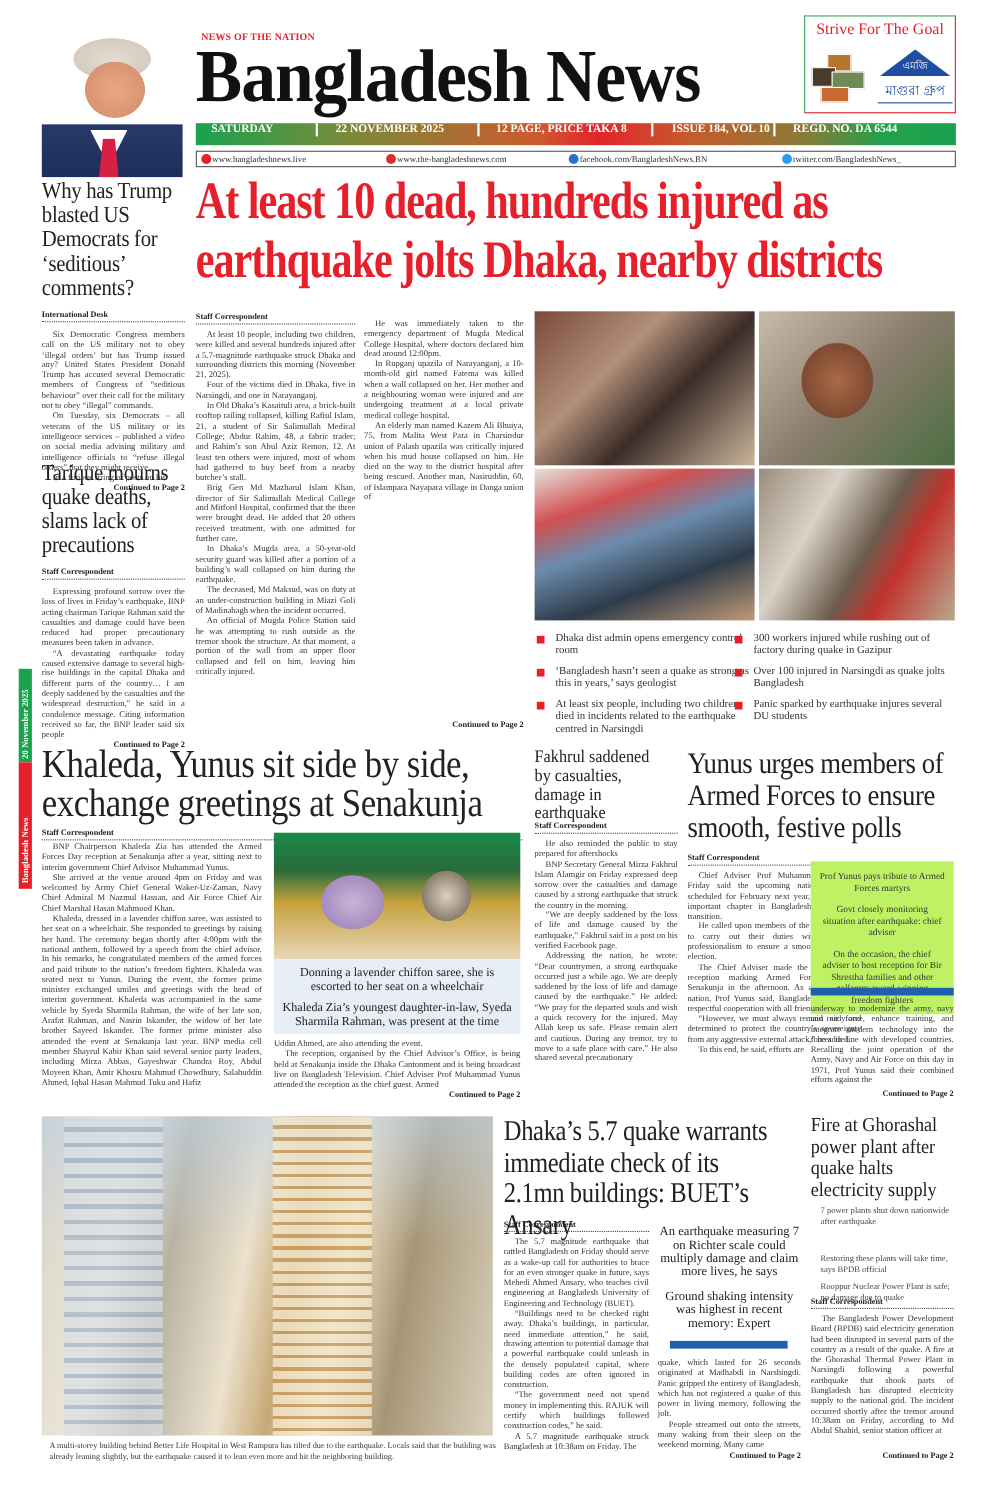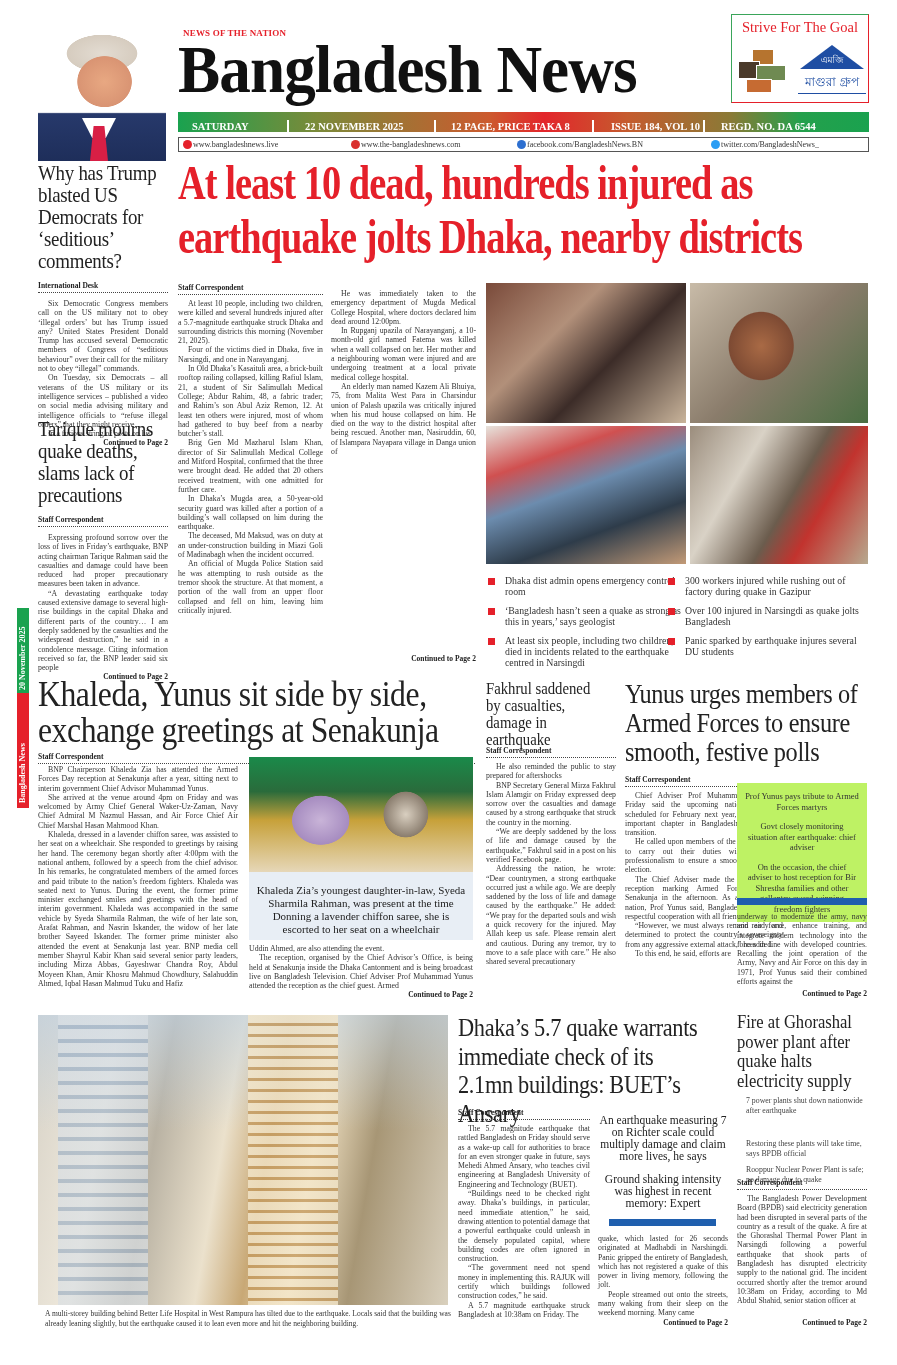--- a/index.html
+++ b/index.html
@@ -9,21 +9,21 @@
 .masthead-kicker{left:183px;top:28px;font-size:9px;font-weight:bold;color:#e5202a;letter-spacing:0.2px}
 .masthead-title{left:178px;top:30px;font-size:68px;font-weight:bold;color:#111;letter-spacing:-1px;line-height:78px;transform:scaleX(0.93);transform-origin:left}
 .ad-box{left:731px;top:14px;width:138px;height:89px;border:1.5px solid #3aa55a;border-bottom-color:#e5202a;border-right-color:#e5202a;background:#fff}
 .ad-slogan{position:absolute;left:0;right:0;top:4px;text-align:center;color:#e5202a;font-size:14.5px;white-space:nowrap}
 .ad-photos{position:absolute;left:6px;top:34px;width:52px;height:46px}
 .ad-photos span{position:absolute;display:block;border:1px solid #fff}
 .ad-logo{position:absolute;left:66px;top:30px;width:68px;height:56px}
 .ad-tri{position:absolute;left:2px;top:0;width:0;height:0;border-left:32px solid transparent;border-right:32px solid transparent;border-bottom:24px solid #1f4ea3}
 .ad-tri-text{position:absolute;left:0;width:68px;top:8px;text-align:center;color:#fff;font-size:9px;font-family:"DejaVu Sans",sans-serif}
 .ad-brand{position:absolute;left:0;top:28px;width:68px;text-align:center;color:#1f4ea3;font-size:12px;font-family:"DejaVu Sans",sans-serif;border-bottom:1px solid #1f4ea3}
-.info-bar{left:178px;top:112px;width:691px;height:20px;background:linear-gradient(90deg,#1aa24f 0%,#7a8a3a 20%,#cc5a2e 45%,#e3252b 53%,#c55b2e 65%,#8a7a36 80%,#24a04c 90%,#1aa24f 100%);display:flex;align-items:flex-end;color:#fff;font-size:10.5px;font-weight:bold}
+.info-bar{left:178px;top:112px;width:691px;height:20px;background:linear-gradient(90deg,#1aa24f 0%,#7a8a3a 20%,#cc5a2e 45%,#e3252b 53%,#c55b2e 65%,#8a7a36 80%,#24a04c 90%,#1aa24f 100%);display:flex;align-items:flex-start;color:#fff;font-size:10.5px;font-weight:bold}
 .info-bar span{white-space:nowrap}
 .info-sep{width:2px;height:12px;background:#fff}
 .links-bar{left:178px;top:137px;width:691px;height:15px;border:1.5px solid #555;display:flex;align-items:center;font-size:8px;color:#333}
 .links-bar .lnk{display:flex;align-items:center;gap:1px;white-space:nowrap}
 .ico{display:inline-block;width:9px;height:9px;border-radius:50%}
 .trump-photo{left:38px;top:33px;width:128px;height:128px;background:radial-gradient(ellipse 30% 28% at 52% 38%,#e8a882 0%,#d99473 70%,transparent 72%),radial-gradient(ellipse 34% 18% at 50% 16%,#e3dcd2 0%,#d6ccbf 80%,transparent 82%),linear-gradient(180deg,#fff 0%,#fff 62%,#27396b 63%,#1e2e5a 100%)}
 .trump-tie{position:absolute;left:52px;top:93px;width:18px;height:35px;background:#d81f45;clip-path:polygon(20% 0,80% 0,100% 100%,0 100%)}
 .trump-collar{position:absolute;left:44px;top:85px;width:34px;height:20px;background:#fff;clip-path:polygon(0 0,100% 0,70% 100%,30% 100%)}
 .hl-side{font-size:21px;line-height:22px;color:#222;letter-spacing:-0.3px;transform:scaleX(0.9);transform-origin:left}
 .byline{font-size:7.5px;font-weight:bold;color:#222;border-bottom:1.5px dotted #444;padding-bottom:2px}
@@ -194,22 +194,22 @@
 <div class="abs" style="left:38px;top:752px;width:437px">
   <div class="byline">Staff Correspondent</div>
 </div>
 <div class="abs body-text" style="left:38px;top:765px;width:200px">
   <p>BNP Chairperson Khaleda Zia has attended the Armed Forces Day reception at Senakunja after a year, sitting next to interim government Chief Advisor Muhammad Yunus.</p>
   <p>She arrived at the venue around 4pm on Friday and was welcomed by Army Chief General Waker-Uz-Zaman, Navy Chief Admiral M Nazmul Hassan, and Air Force Chief Air Chief Marshal Hasan Mahmood Khan.</p>
   <p>Khaleda, dressed in a lavender chiffon saree, was assisted to her seat on a wheelchair. She responded to greetings by raising her hand. The ceremony began shortly after 4:00pm with the national anthem, followed by a speech from the chief advisor. In his remarks, he congratulated members of the armed forces and paid tribute to the nation’s freedom fighters. Khaleda was seated next to Yunus. During the event, the former prime minister exchanged smiles and greetings with the head of interim government. Khaleda was accompanied in the same vehicle by Syeda Sharmila Rahman, the wife of her late son, Arafat Rahman, and Nasrin Iskander, the widow of her late brother Sayeed Iskander. The former prime minister also attended the event at Senakunja last year. BNP media cell member Shayrul Kabir Khan said several senior party leaders, including Mirza Abbas, Gayeshwar Chandra Roy, Abdul Moyeen Khan, Amir Khosru Mahmud Chowdhury, Salahuddin Ahmed, Iqbal Hasan Mahmud Tuku and Hafiz</p>
 </div>
 <div class="photo" style="left:249px;top:757px;width:224px;height:115px;background:radial-gradient(ellipse 18% 30% at 32% 55%,#c9b4d8 0%,#a68cc0 70%,transparent 72%),radial-gradient(ellipse 14% 28% at 70% 50%,#d9cfc0 0%,#8a7d6e 70%,transparent 72%),linear-gradient(180deg,#1a8a4a 0%,#2a6b3b 30%,#c7a13a 55%,#e6d7b8 100%)"></div>
 <div class="abs caption-box" style="left:249px;top:872px;width:224px;height:68px">
+  <div>Donning a lavender chiffon saree, she is escorted to her seat on a wheelchair</div>
   <div style="margin-top:6px">Khaleda Zia’s youngest daughter-in-law, Syeda Sharmila Rahman, was present at the time</div>
-  <div>Donning a lavender chiffon saree, she is escorted to her seat on a wheelchair</div>
 </div>
 <div class="abs body-text" style="left:249px;top:944px;width:224px">
   <p style="text-indent:0">Uddin Ahmed, are also attending the event.</p>
   <p>The reception, organised by the Chief Advisor’s Office, is being held at Senakunja inside the Dhaka Cantonment and is being broadcast live on Bangladesh Television. Chief Adviser Prof Muhammad Yunus attended the reception as the chief guest. Armed</p>
 </div>
 <div class="abs contd" style="left:360px;top:990px;width:113px">Continued to Page 2</div>
 
 <div class="abs" style="left:486px;top:680px;width:130px;font-size:16px;line-height:17px;color:#222;transform:scaleX(0.92);transform-origin:left">Fakhrul saddened by casualties, damage in earthquake</div>
 <div class="abs" style="left:486px;top:746px;width:130px">
   <div class="byline">Staff Correspondent</div>

